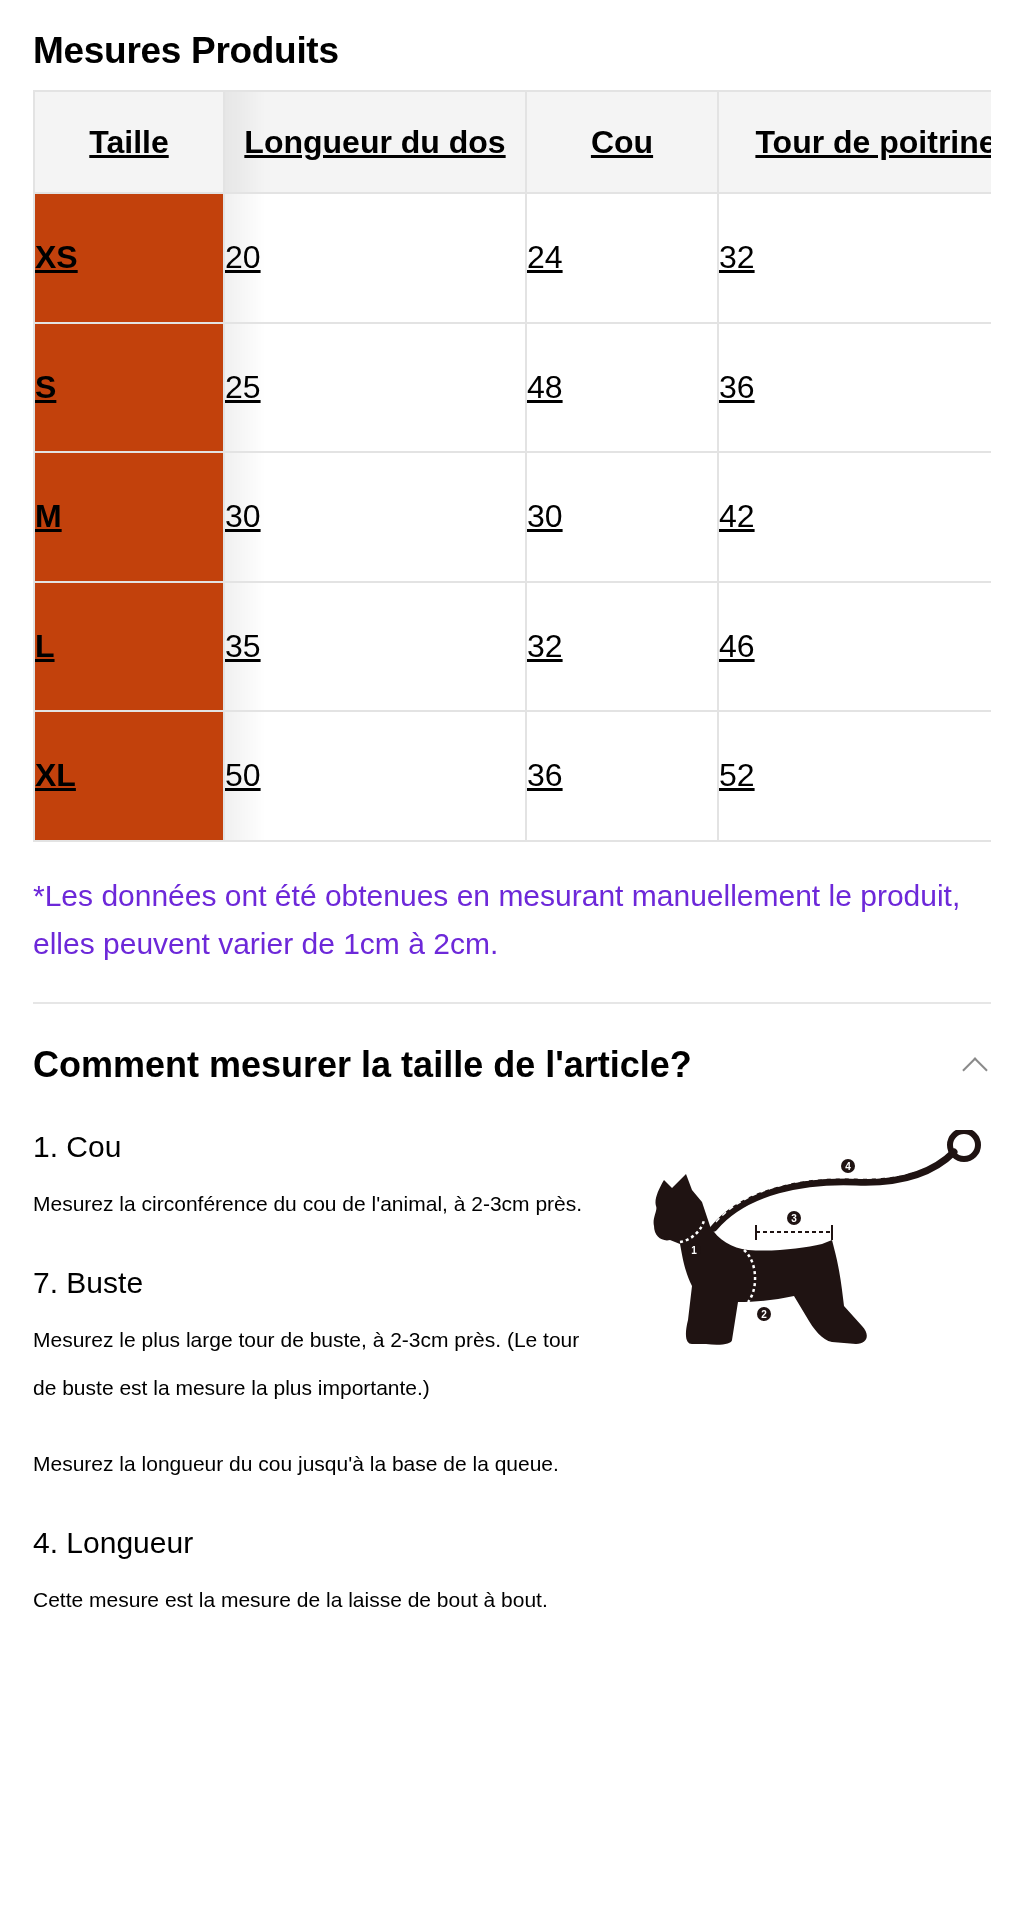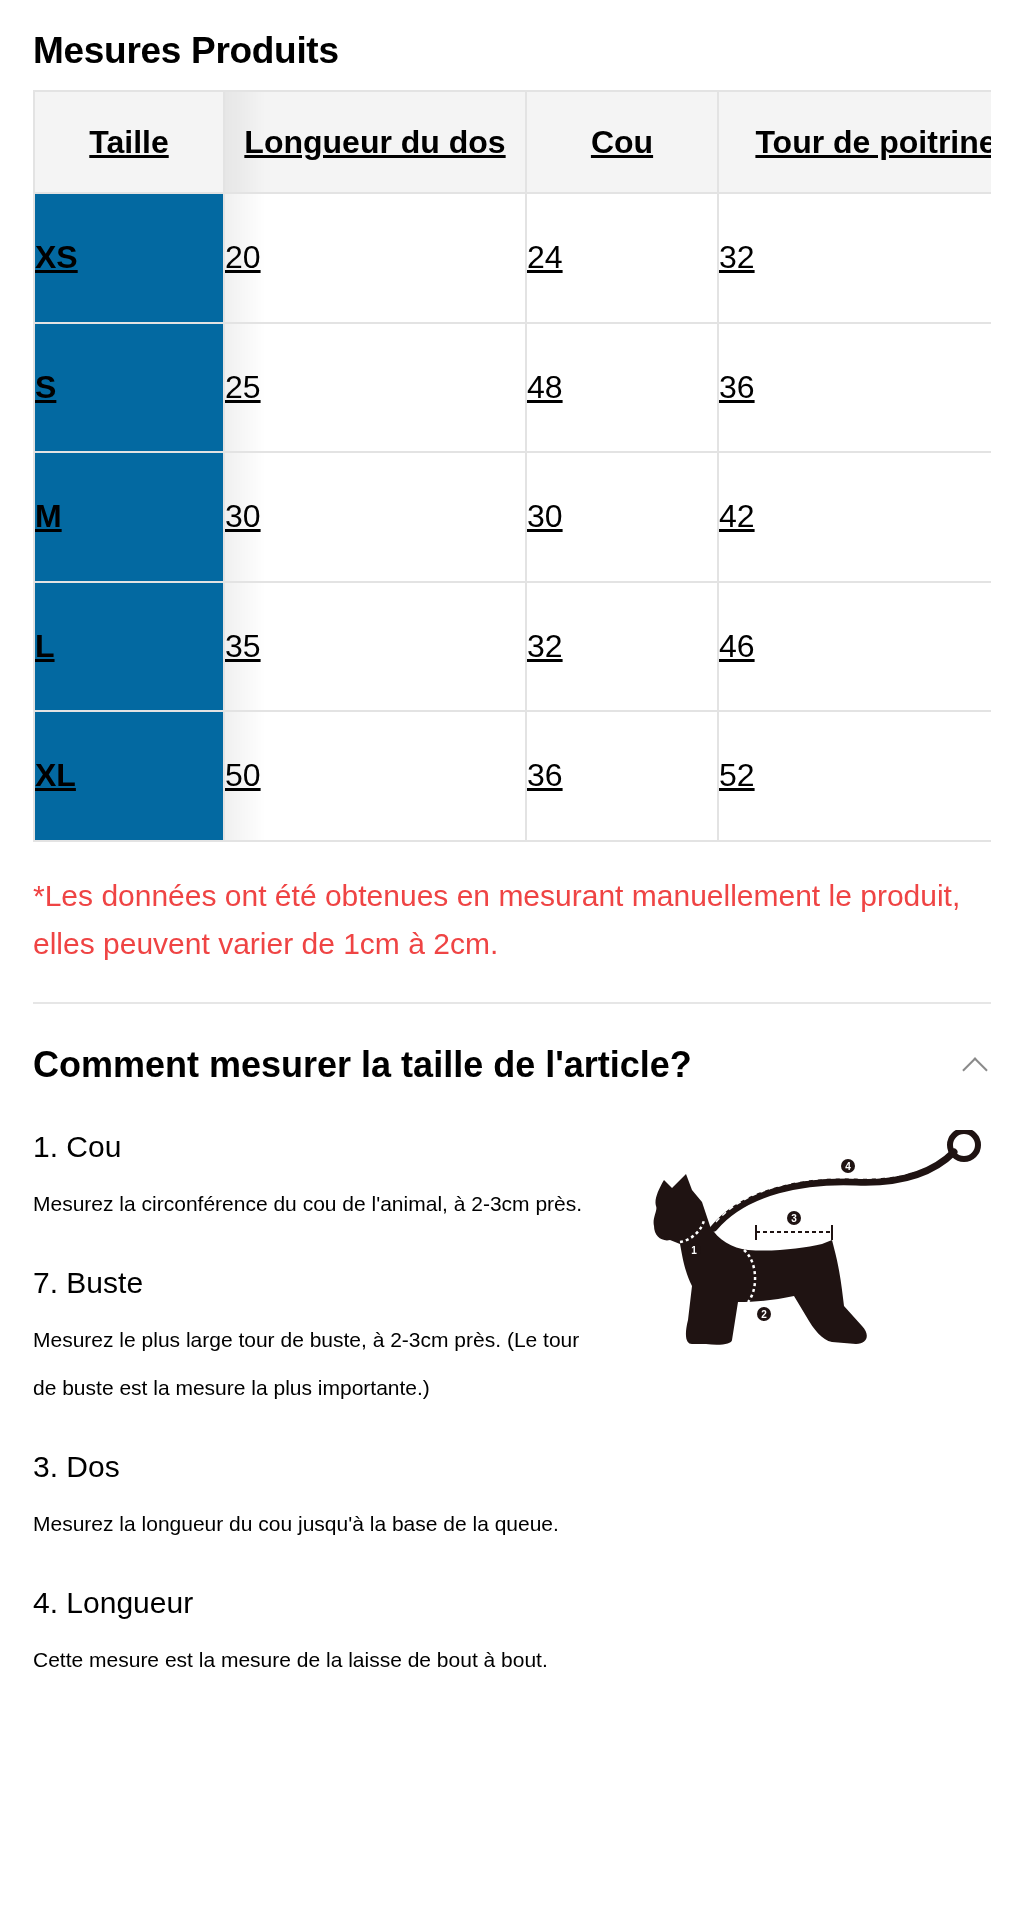--- a/index.html
+++ b/index.html
@@ -9,28 +9,28 @@
 
     .title { position: absolute; left: 33px; top: 30px; font-size: 37px; font-weight: bold; letter-spacing: -0.3px; }
 
     .table-wrap { position: absolute; left: 33px; top: 90px; width: 958px; height: 754px; overflow: hidden; }
     table.size-table { border-collapse: collapse; table-layout: fixed; width: 1000px; }
     table.size-table th, table.size-table td {
       border: 2px solid #e3e3e3; vertical-align: middle;
       font-size: 32px; height: 129.5px; text-decoration: underline;
     }
     table.size-table thead th { height: 102px; background: #f4f4f4; font-weight: bold; }
-    table.size-table tbody td.size-col { background: #0369a1; font-weight: bold; }
+    table.size-table tbody td.size-col { background: #c2410c; font-weight: bold; }
     table.size-table tbody td { background: #fff; font-weight: normal; }
     table.size-table td.shadow-col, table.size-table th.shadow-col {
       background-image: linear-gradient(to right, rgba(0,0,0,0.06), rgba(0,0,0,0) 40px);
     }
     table.size-table thead th.shadow-col { background-color: #f4f4f4; }
 
-    .note { position: absolute; left: 33px; top: 872px; width: 940px; font-size: 30px; line-height: 48px; color: #ef4444; }
+    .note { position: absolute; left: 33px; top: 872px; width: 940px; font-size: 30px; line-height: 48px; color: #6d28d9; }
 
     .divider { position: absolute; left: 33px; top: 1002px; width: 958px; height: 2px; background: #e6e6e6; }
 
     .accordion-header { position: absolute; left: 33px; top: 1040px; width: 958px; height: 50px; display: flex; align-items: center; justify-content: space-between; cursor: pointer; }
     .accordion-title { font-size: 36px; font-weight: bold; }
     .chevron { width: 28px; height: 28px; position: relative; margin-right: 2px; }
     .chevron::before { content: ""; position: absolute; left: 5px; top: 10px; width: 16px; height: 16px; border-left: 2.5px solid #8a8a8a; border-top: 2.5px solid #8a8a8a; transform: rotate(45deg); }
 
     .steps { position: absolute; left: 33px; top: 1120px; width: 560px; }
     .step-title { font-size: 30px; font-weight: normal; line-height: 54px; }
@@ -108,21 +108,20 @@
   <div class="steps">
     <div>
       <div class="step-title">1. Cou</div>
       <div class="step-text">Mesurez la circonférence du cou de l'animal, à 2-3cm près.</div>
     </div>
     <div>
       <div class="step-title">7. Buste</div>
       <div class="step-text">Mesurez le plus large tour de buste, à 2-3cm près. (Le tour de buste est la mesure la plus importante.)</div>
     </div>
     <div>
-      <div class="step-title">3. Dos</div>
       <div class="step-text">Mesurez la longueur du cou jusqu'à la base de la queue.</div>
     </div>
     <div>
       <div class="step-title">4. Longueur</div>
       <div class="step-text">Cette mesure est la mesure de la laisse de bout à bout.</div>
     </div>
   </div>
 
   <svg class="illustration" viewBox="0 0 360 280" xmlns="http://www.w3.org/2000/svg">
 

